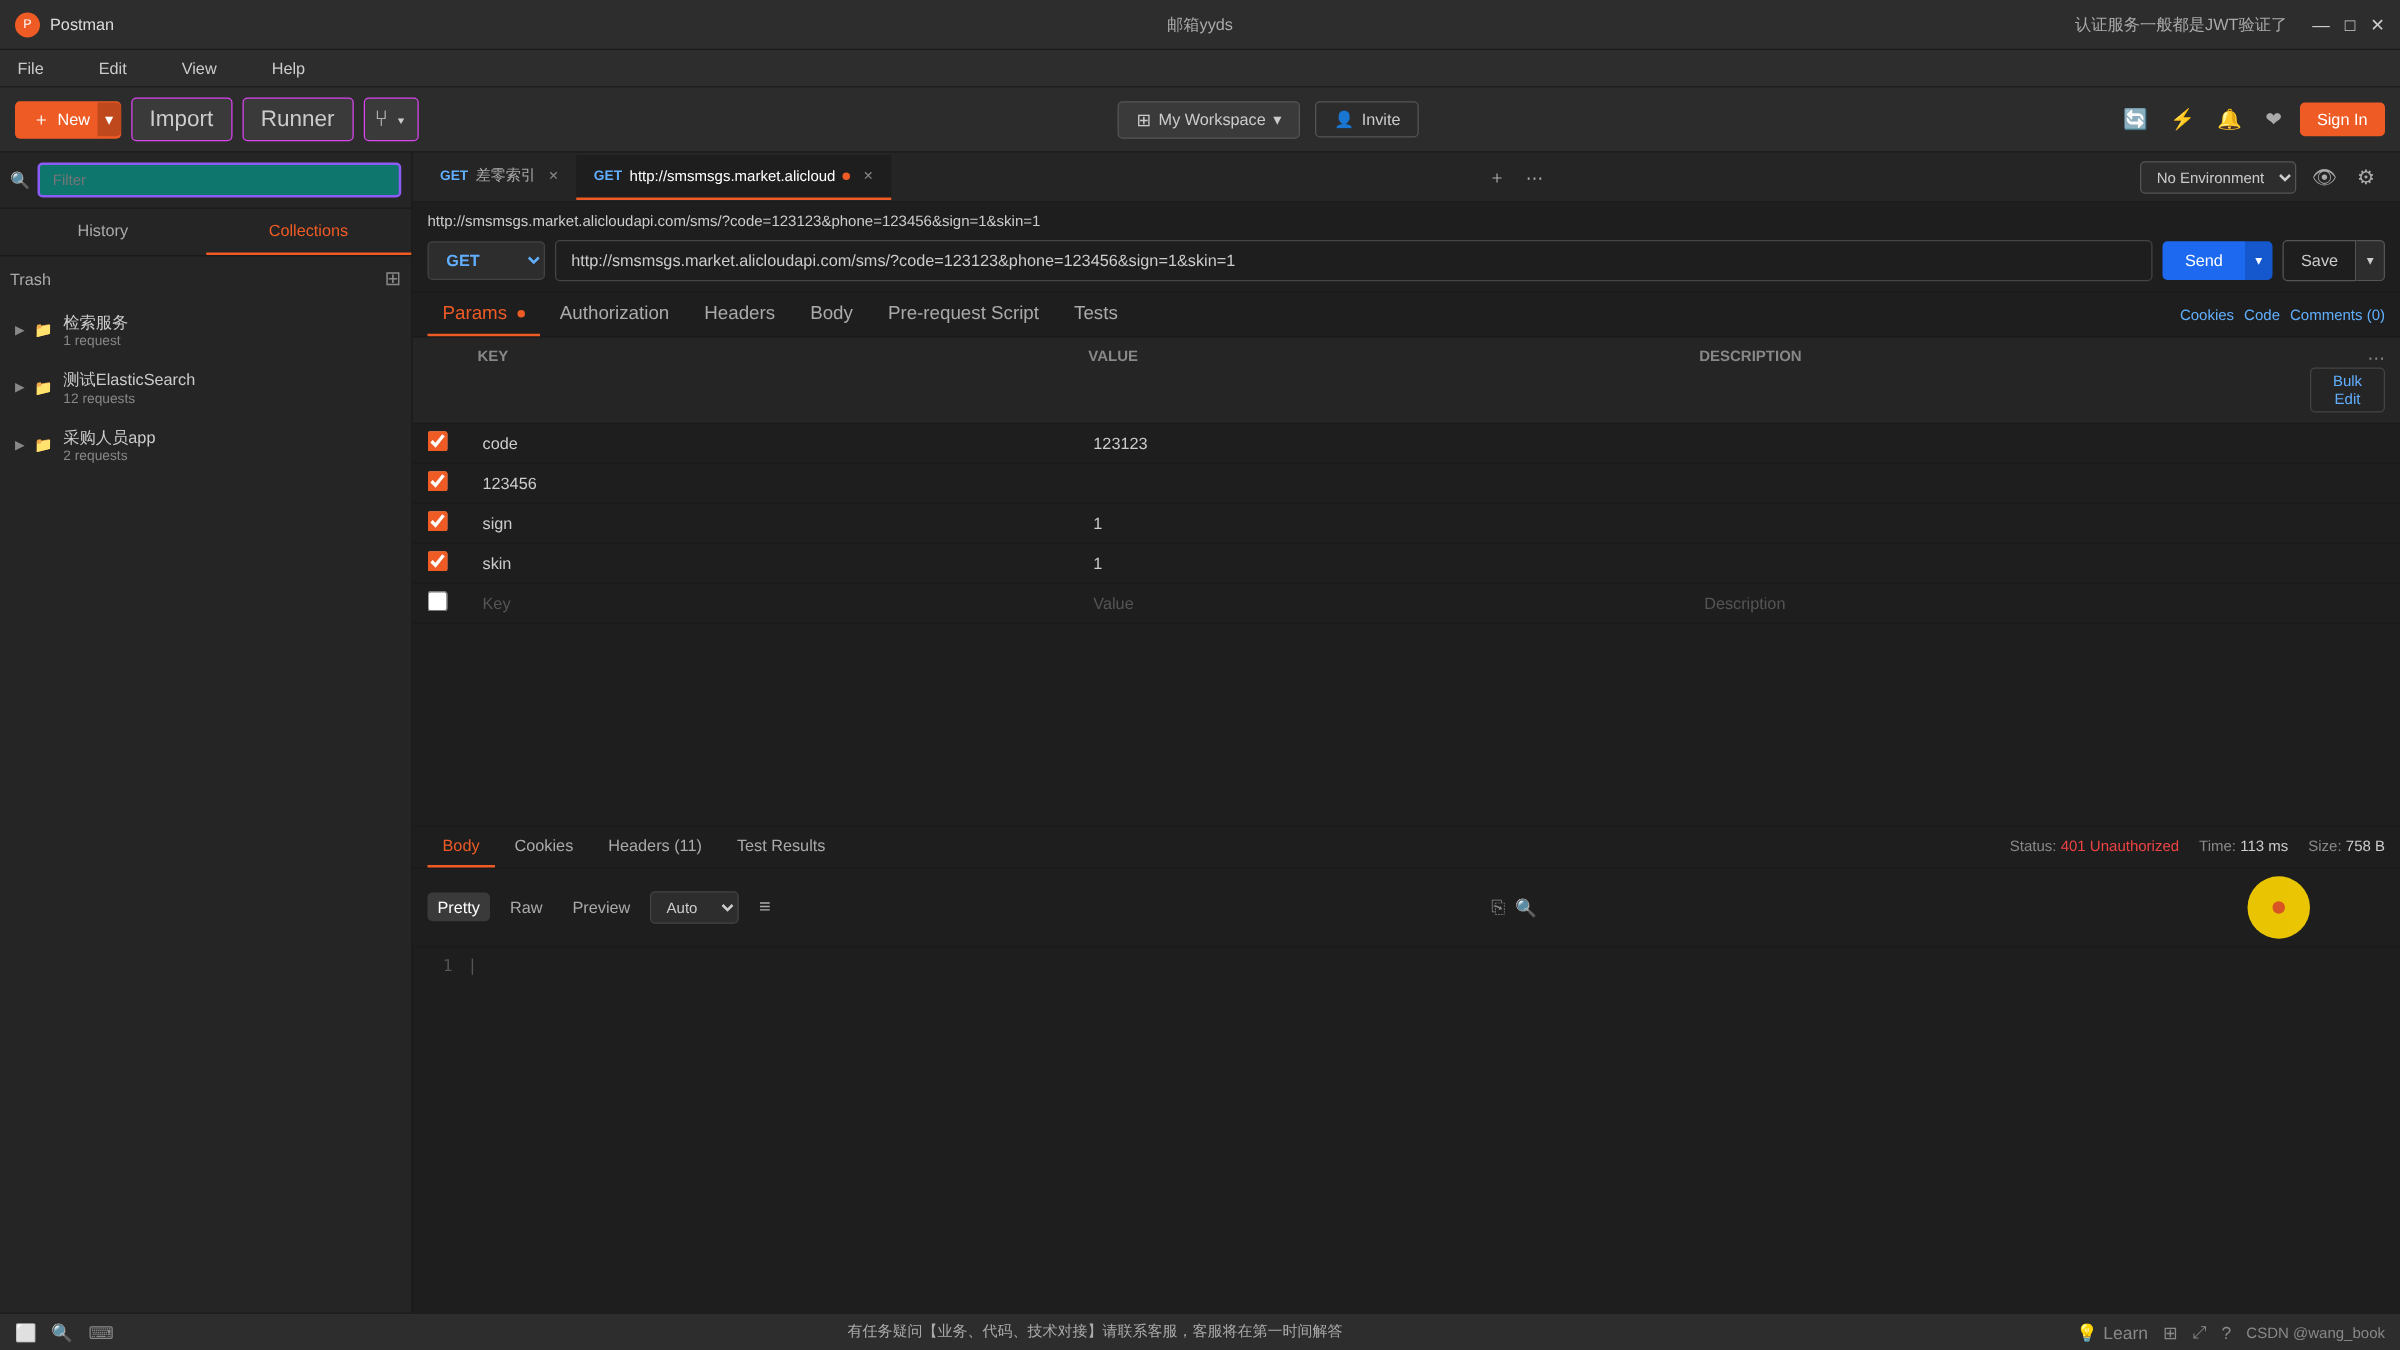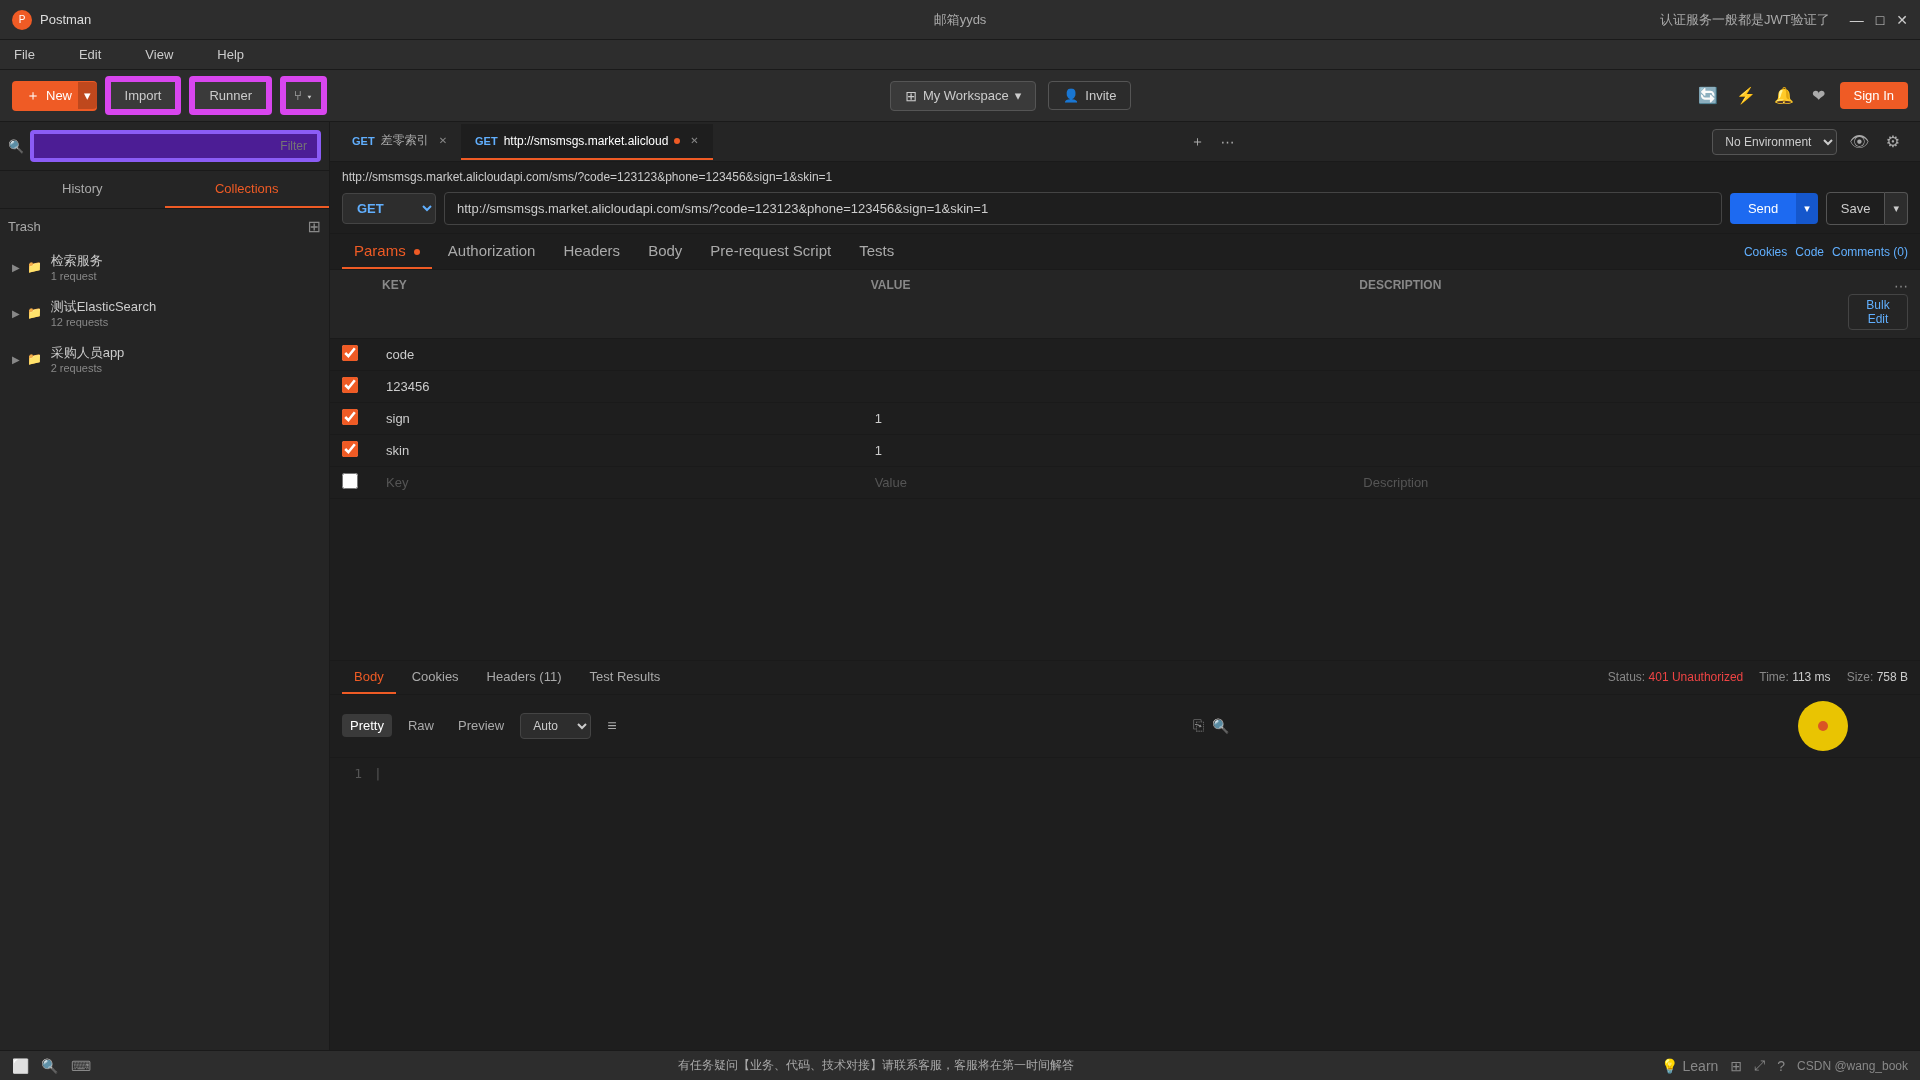--- a/index.html
+++ b/index.html
@@ -16,35 +16,35 @@
     .titlebar-controls span { color: #ccc; cursor: pointer; font-size: 14px; }
 
     
     .menubar { background: #2d2d2d; height: 30px; display: flex; align-items: center; padding: 0 8px; gap: 32px; border-bottom: 1px solid #1a1a1a; }
     .menubar-item { color: #ccc; font-size: 13px; cursor: pointer; padding: 2px 6px; }
 
     
     .toolbar { background: #2c2c2c; height: 52px; display: flex; align-items: center; padding: 0 12px; gap: 8px; border-bottom: 1px solid #1a1a1a; }
     .btn-new { background: #ef5b25; color: white; border: none; border-radius: 4px; padding: 6px 14px; font-size: 13px; cursor: pointer; display: flex; align-items: center; gap: 6px; }
     .btn-new .arrow { background: rgba(0,0,0,0.2); padding: 6px 6px; margin: -6px -14px -6px 0; border-radius: 0 4px 4px 0; }
-    .btn-secondary { background: #3a3a3a; color: #ccc; border: 6px solid #d946ef; border-radius: 4px; padding: 6px 14px; font-size: 13px; cursor: pointer; text-align: center; }
+    .btn-secondary { background: #3a3a3a; color: #ccc; border: 1px solid #d946ef; border-radius: 4px; padding: 6px 14px; font-size: 18px; cursor: pointer; text-align: center; }
     .toolbar-center { flex: 1; display: flex; justify-content: center; align-items: center; gap: 12px; }
     .workspace-btn { background: #3a3a3a; color: #ccc; border: 1px solid #555; border-radius: 4px; padding: 6px 14px; font-size: 13px; cursor: pointer; display: flex; align-items: center; gap: 6px; }
     .invite-btn { background: transparent; color: #ccc; border: 1px solid #555; border-radius: 4px; padding: 6px 14px; font-size: 13px; cursor: pointer; display: flex; align-items: center; gap: 6px; }
     .toolbar-right { display: flex; align-items: center; gap: 10px; }
     .icon-btn { background: transparent; border: none; color: #aaa; font-size: 16px; cursor: pointer; padding: 4px; }
     .sign-in-btn { background: #ef5b25; color: white; border: none; border-radius: 4px; padding: 6px 14px; font-size: 13px; cursor: pointer; }
 
     
     .main { display: flex; height: calc(1080px - 40px - 30px - 52px - 30px); }
 
     
     .sidebar { width: 330px; background: #252525; border-right: 1px solid #1a1a1a; display: flex; flex-direction: column; }
     .sidebar-filter { padding: 8px; border-bottom: 1px solid #1a1a1a; display: flex; align-items: center; }
-    .filter-input { background: #4c1d95; border: 4px solid #8b5cf6; border-radius: 4px; color: #ccc; padding: 5px 10px; width: 100%; font-size: 12px; outline: none; text-align: right; }
+    .filter-input { background: #0f766e; border: 2px solid #8b5cf6; border-radius: 4px; color: #ccc; padding: 5px 10px; width: 100%; font-size: 12px; outline: none; }
     .sidebar-tabs { display: flex; border-bottom: 1px solid #1a1a1a; }
     .sidebar-tab { flex: 1; text-align: center; padding: 10px; color: #aaa; font-size: 13px; cursor: pointer; border-bottom: 2px solid transparent; }
     .sidebar-tab.active { color: #ef5b25; border-bottom: 2px solid #ef5b25; }
     .sidebar-actions { display: flex; justify-content: space-between; align-items: center; padding: 8px; }
     .trash-link { color: #aaa; font-size: 13px; cursor: pointer; }
 
     .collection-item { padding: 8px 12px; cursor: pointer; display: flex; align-items: center; gap: 8px; }
     .collection-arrow { color: #888; font-size: 10px; }
     .collection-icon { color: #888; font-size: 12px; }
     .collection-info { flex: 1; }
@@ -309,20 +309,21 @@
         <div class="params-header-cell">DESCRIPTION</div>
         <div class="params-header-cell" style="text-align:right;">
           <button class="more-btn">⋯</button>
           <button class="bulk-edit-btn">Bulk Edit</button>
         </div>
       </div>
 
       <div class="params-row">
         <div><input type="checkbox" class="params-checkbox" checked="" style=""></div>
         <div class="params-cell">code</div>
+        <div class="params-cell">123123</div>
         <div class="params-cell"></div>
         <div></div>
       </div>
 
       <div class="params-row">
         <div><input type="checkbox" class="params-checkbox" checked="" style=""></div>
         <div class="params-cell">123456</div>
         <div class="params-cell"></div>
         <div></div>
       </div>

